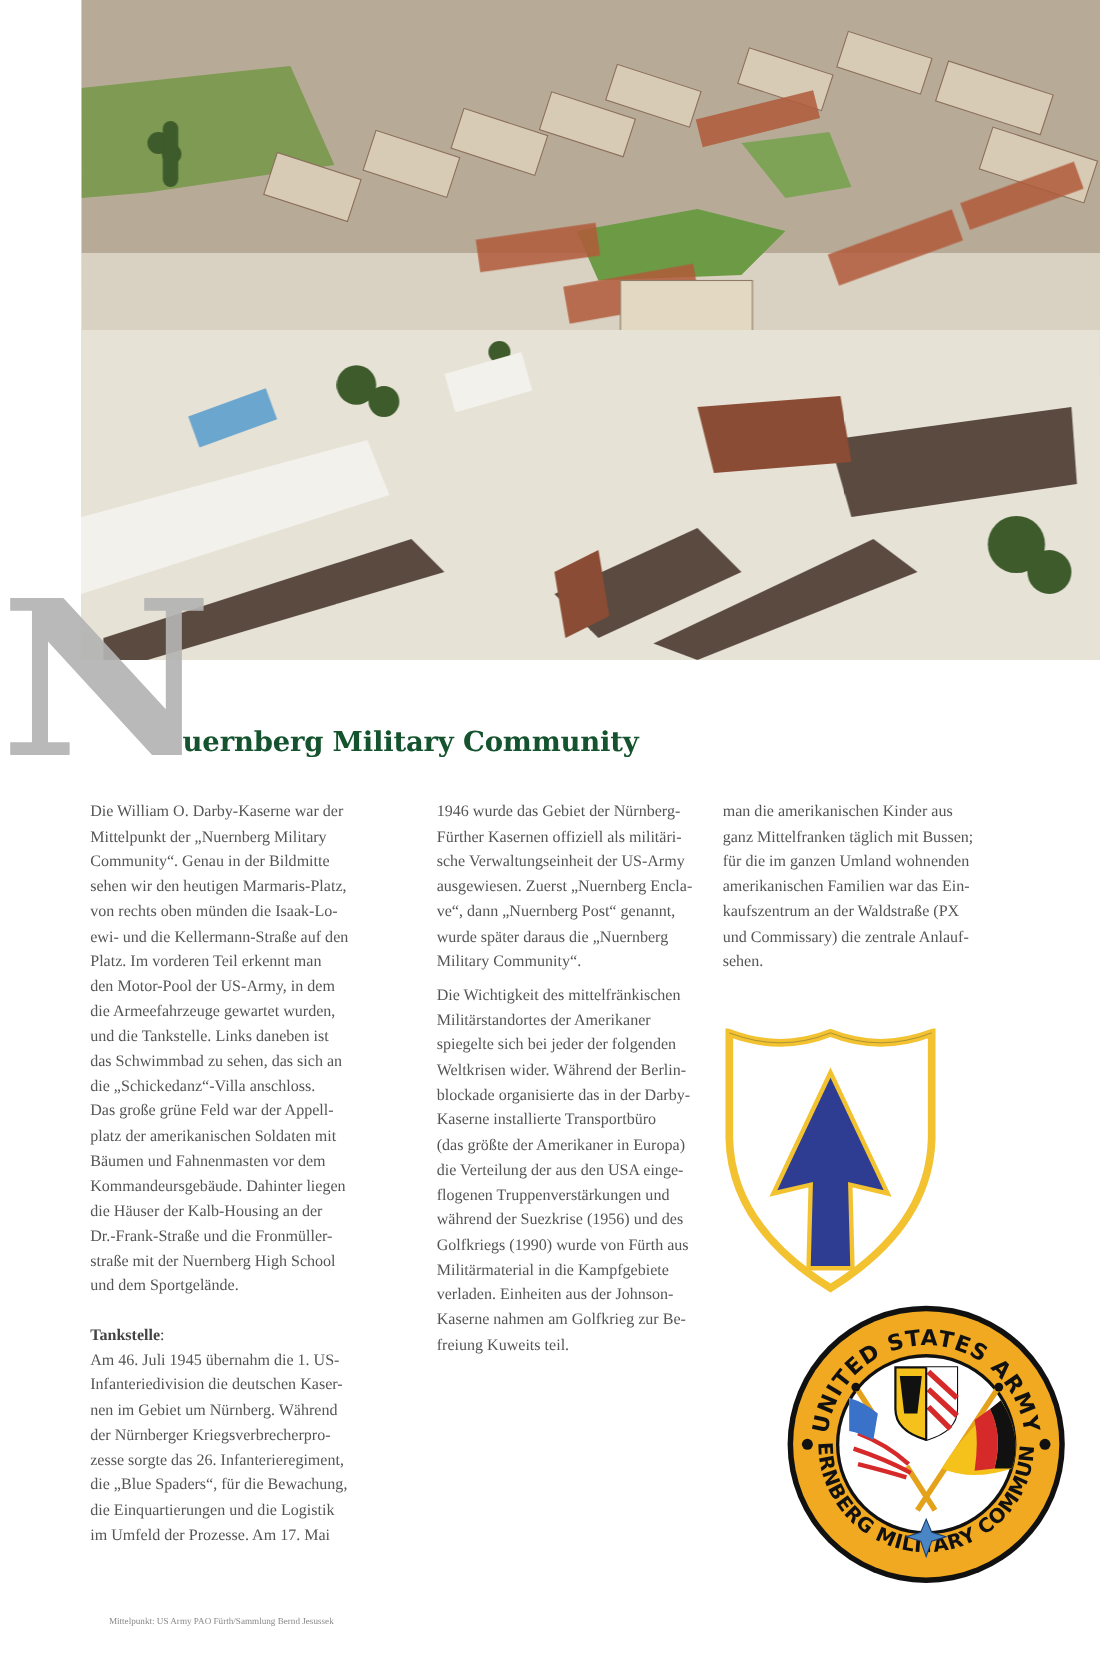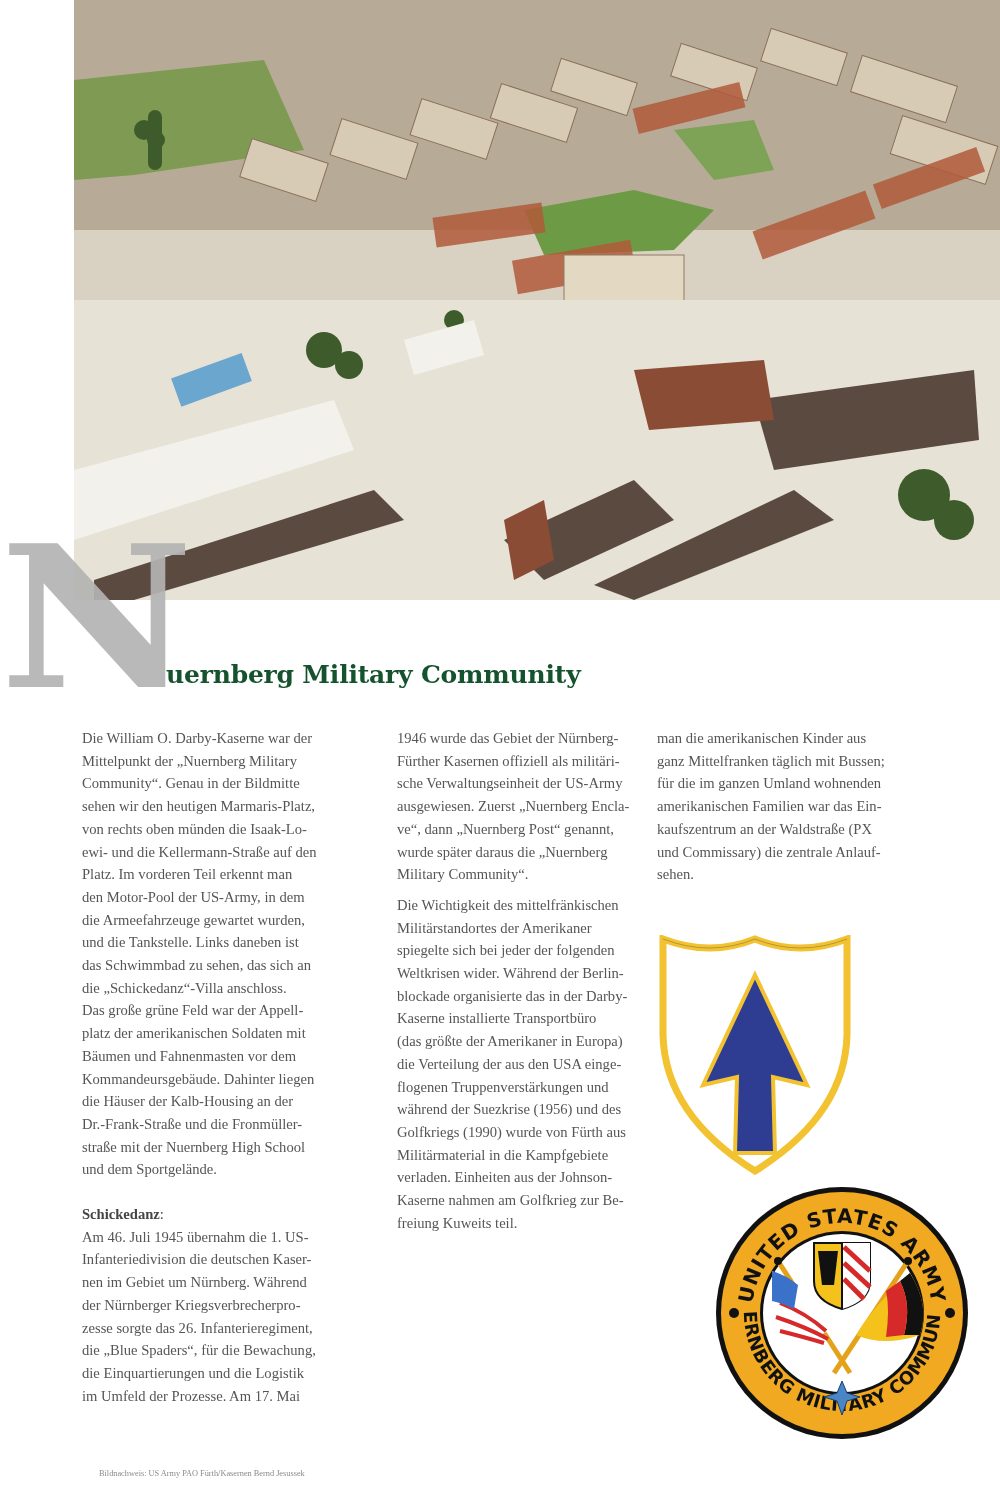--- a/index.html
+++ b/index.html
@@ -144,21 +144,21 @@
 die „Schickedanz“-Villa anschloss.
 Das große grüne Feld war der Appell-
 platz der  amerikanischen Soldaten mit
 Bäumen und Fahnenmasten vor dem
 Kommandeursgebäude. Dahinter liegen
 die Häuser der Kalb-Housing an der
 Dr.-Frank-Straße und die Fronmüller-
 straße mit der Nuernberg High School
 und dem Sportgelände.</p>
   <div class="gap"></div>
-  <p class="subhead" style="margin:0;"><span>Schickedanz</span><span class="subhead-colon">:</span></p>
+  <p class="subhead" style="margin:0;"><span>Tankstelle</span><span class="subhead-colon">:</span></p>
   <p>Am 46. Juli 1945 übernahm die 1. US-
 Infanteriedivision die deutschen Kaser-
 nen im Gebiet um Nürnberg. Während
 der Nürnberger Kriegsverbrecherpro-
 zesse sorgte das 26. Infanterieregiment,
 die „Blue Spaders“, für die Bewachung,
 die Einquartierungen und die Logistik
 im Umfeld der Prozesse. Am 17. Mai</p>
 </div>
 
@@ -252,13 +252,13 @@
     <path d="M196,88 Q216,120 206,150 Q170,162 142,150 Q160,120 196,88 Z" fill="#f4c21b"></path>
     <path d="M196,88 Q216,120 206,150 L190,150 Q198,120 186,96 Z" fill="#111"></path>
     <path d="M186,96 Q198,120 190,150 L172,152 Q176,124 172,106 Z" fill="#d62a2a"></path>
   </g>
 
   <g>
     <polygon points="128,196 133,208 146,212 133,216 128,230 123,216 110,212 123,208" fill="#4a86c5" stroke="#1a3f73" stroke-width="1"></polygon>
   </g>
 </svg>
 
-<div class="credit">Bildnachweis: US Army PAO Fürth/Kasernen Bernd Jesussek</div>
+<div class="credit">Mittelpunkt: US Army PAO Fürth/Sammlung Bernd Jesussek</div>
 
 </body></html>

